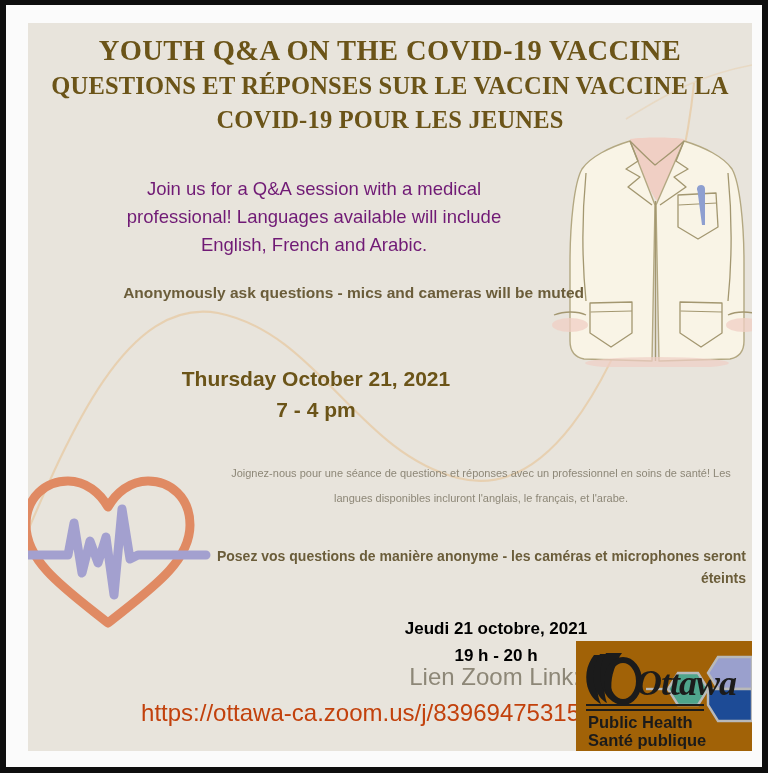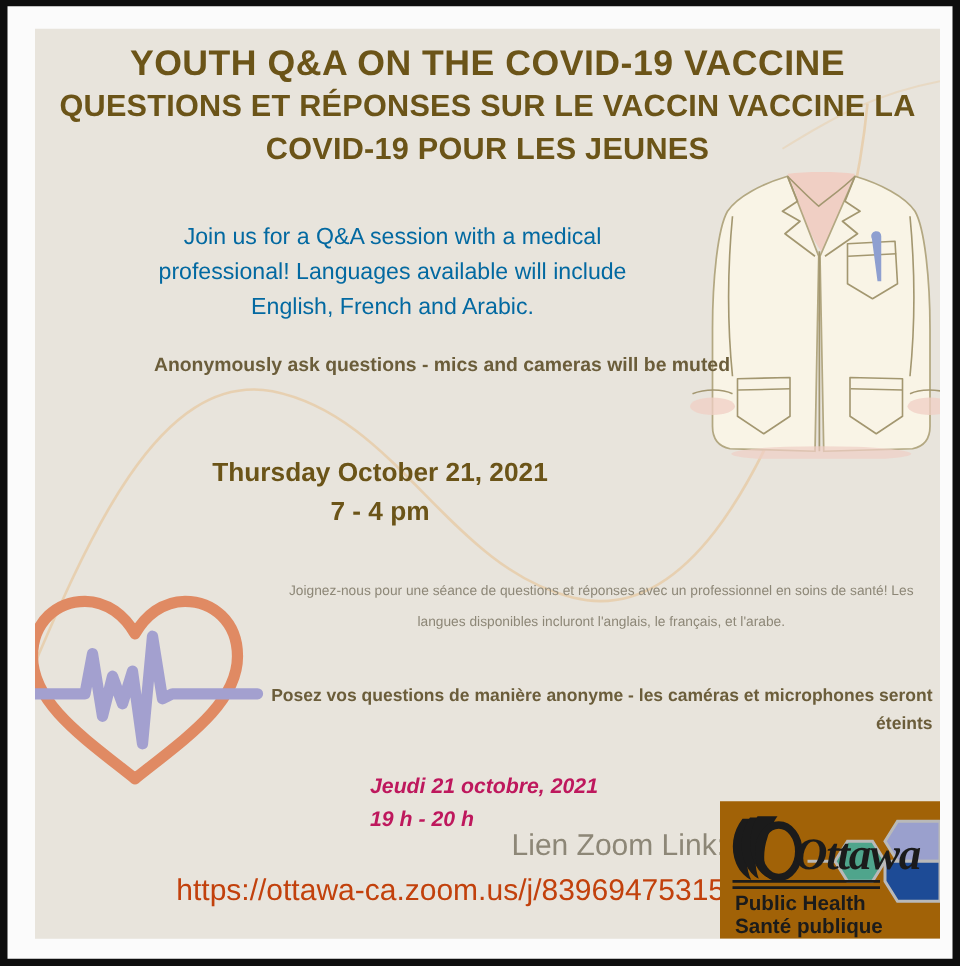--- a/index.html
+++ b/index.html
@@ -70,20 +70,21 @@
     height: 175px;
   }
 
   
   #title-block {
     position: absolute;
     left: 0;
     top: 10px;
     width: 724px;
     text-align: center;
+    font-family: Liberation Serif, serif;
   }
   .title-line-1 {
     color: #6b5418;
     font-size: 28.5px;
     font-weight: bold;
     letter-spacing: 0.4px;
     line-height: 36px;
     white-space: nowrap;
   }
   .title-line-2, .title-line-3 {
@@ -94,38 +95,38 @@
     line-height: 34px;
     white-space: nowrap;
   }
 
   #en-intro {
     position: absolute;
     left: 76px;
     top: 152px;
     width: 420px;
     text-align: center;
-    color: #0369a1;
+    color: #701a75;
     font-size: 18.5px;
     line-height: 28px;
   }
   #en-note {
     position: absolute;
     left: 76px;
     top: 258px;
     width: 480px;
     text-align: right;
     color: #6b5d3a;
     font-size: 15.5px;
     font-weight: bold;
     line-height: 24px;
   }
   #en-date {
     position: absolute;
-    left: 66px;
+    left: 78px;
     top: 340px;
     width: 420px;
     text-align: center;
     color: #6b5418;
     font-size: 21px;
     font-weight: bold;
     line-height: 31px;
   }
 
   #fr-intro {
@@ -147,26 +148,25 @@
     color: #6b5d3a;
     font-size: 14px;
     font-weight: bold;
     line-height: 22px;
   }
   #fr-date {
     position: absolute;
     left: 268px;
     top: 592px;
     width: 400px;
-    text-align: left;
-    color: #be185d;
+    text-align: center;
+    color: #000000;
     font-size: 17px;
     font-weight: bold;
     line-height: 27px;
-    font-style: italic;
   }
 
   #zoom-link-block {
     position: absolute;
     left: 12px;
     top: 636px;
     width: 540px;
     text-align: right;
     color: #8d8777;
     font-size: 24px;

